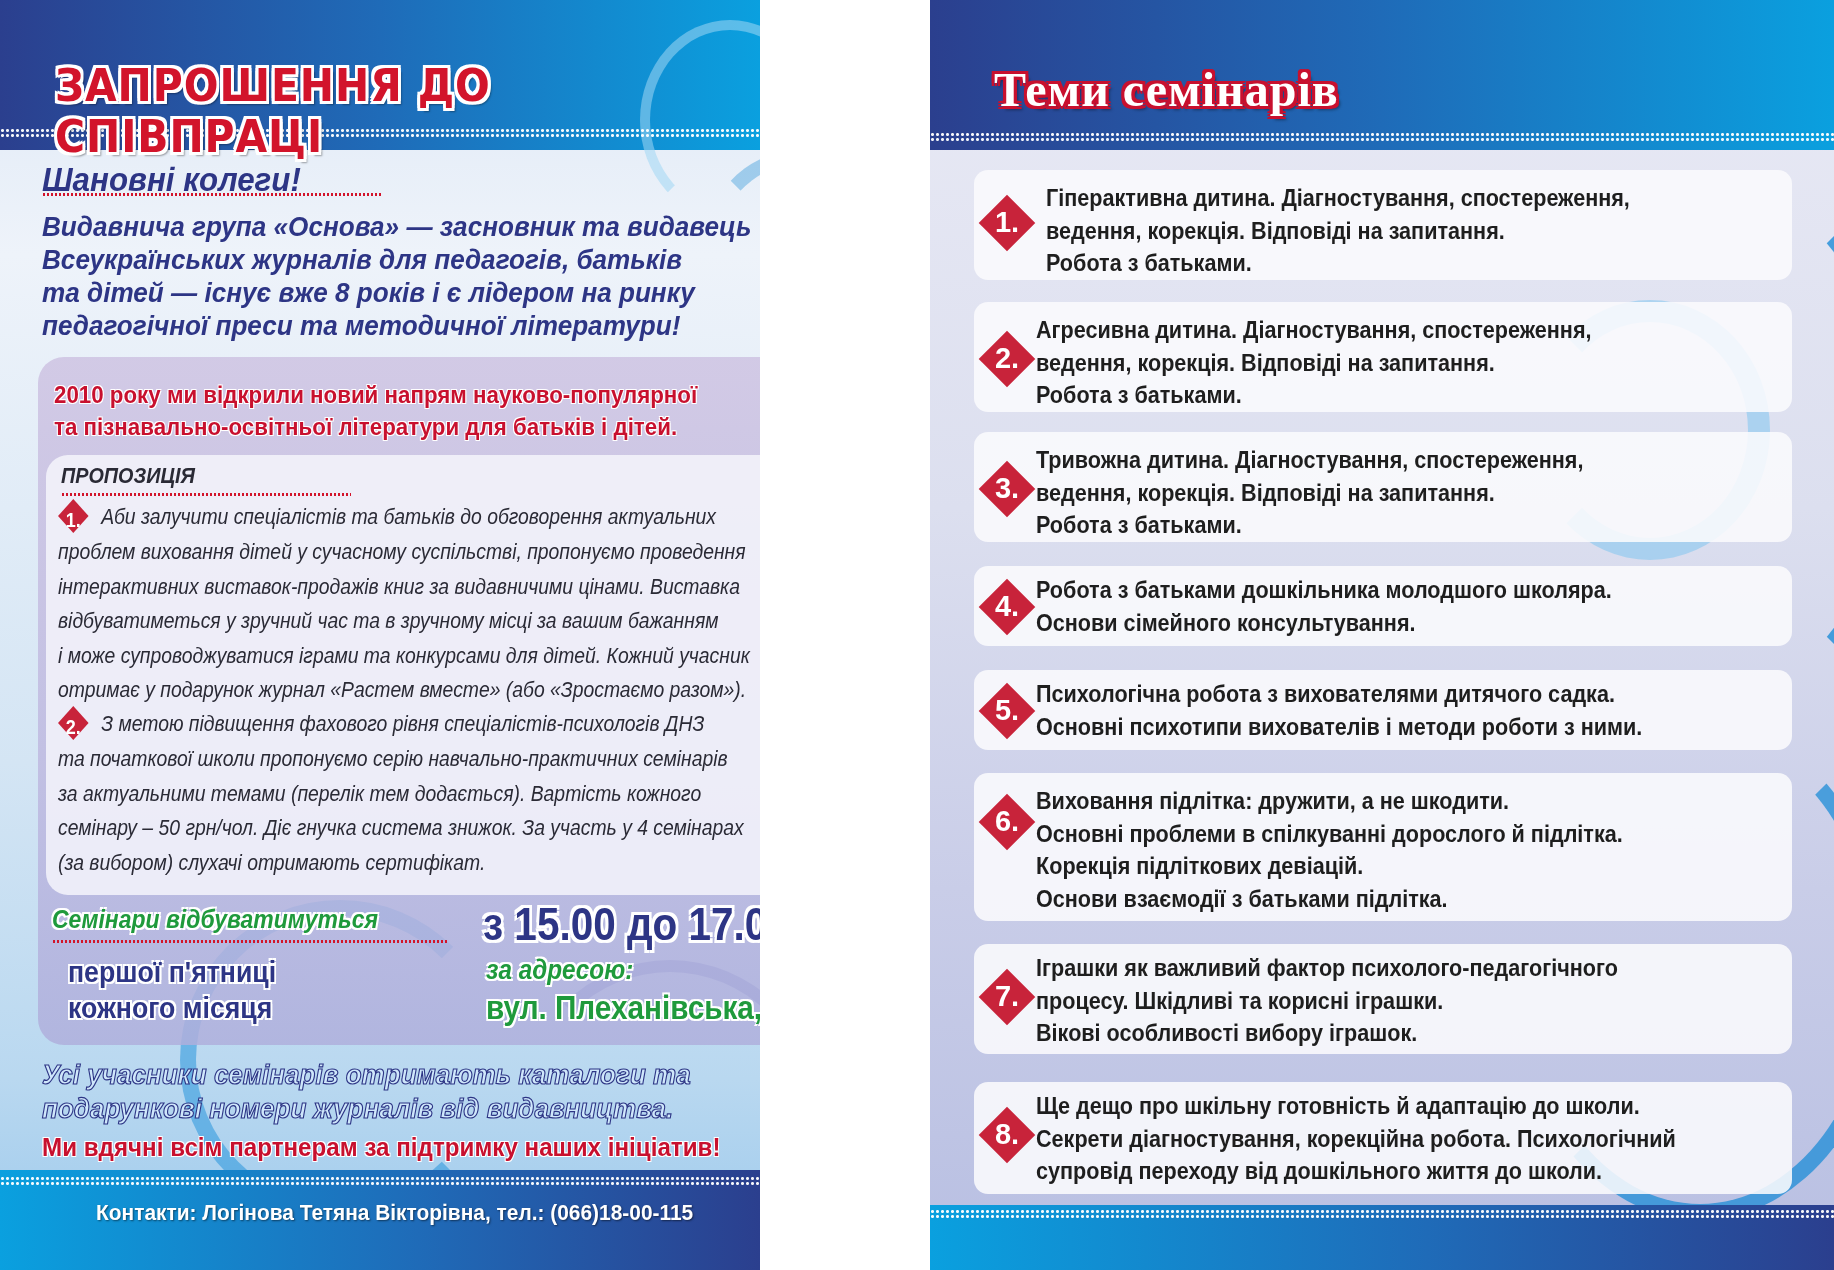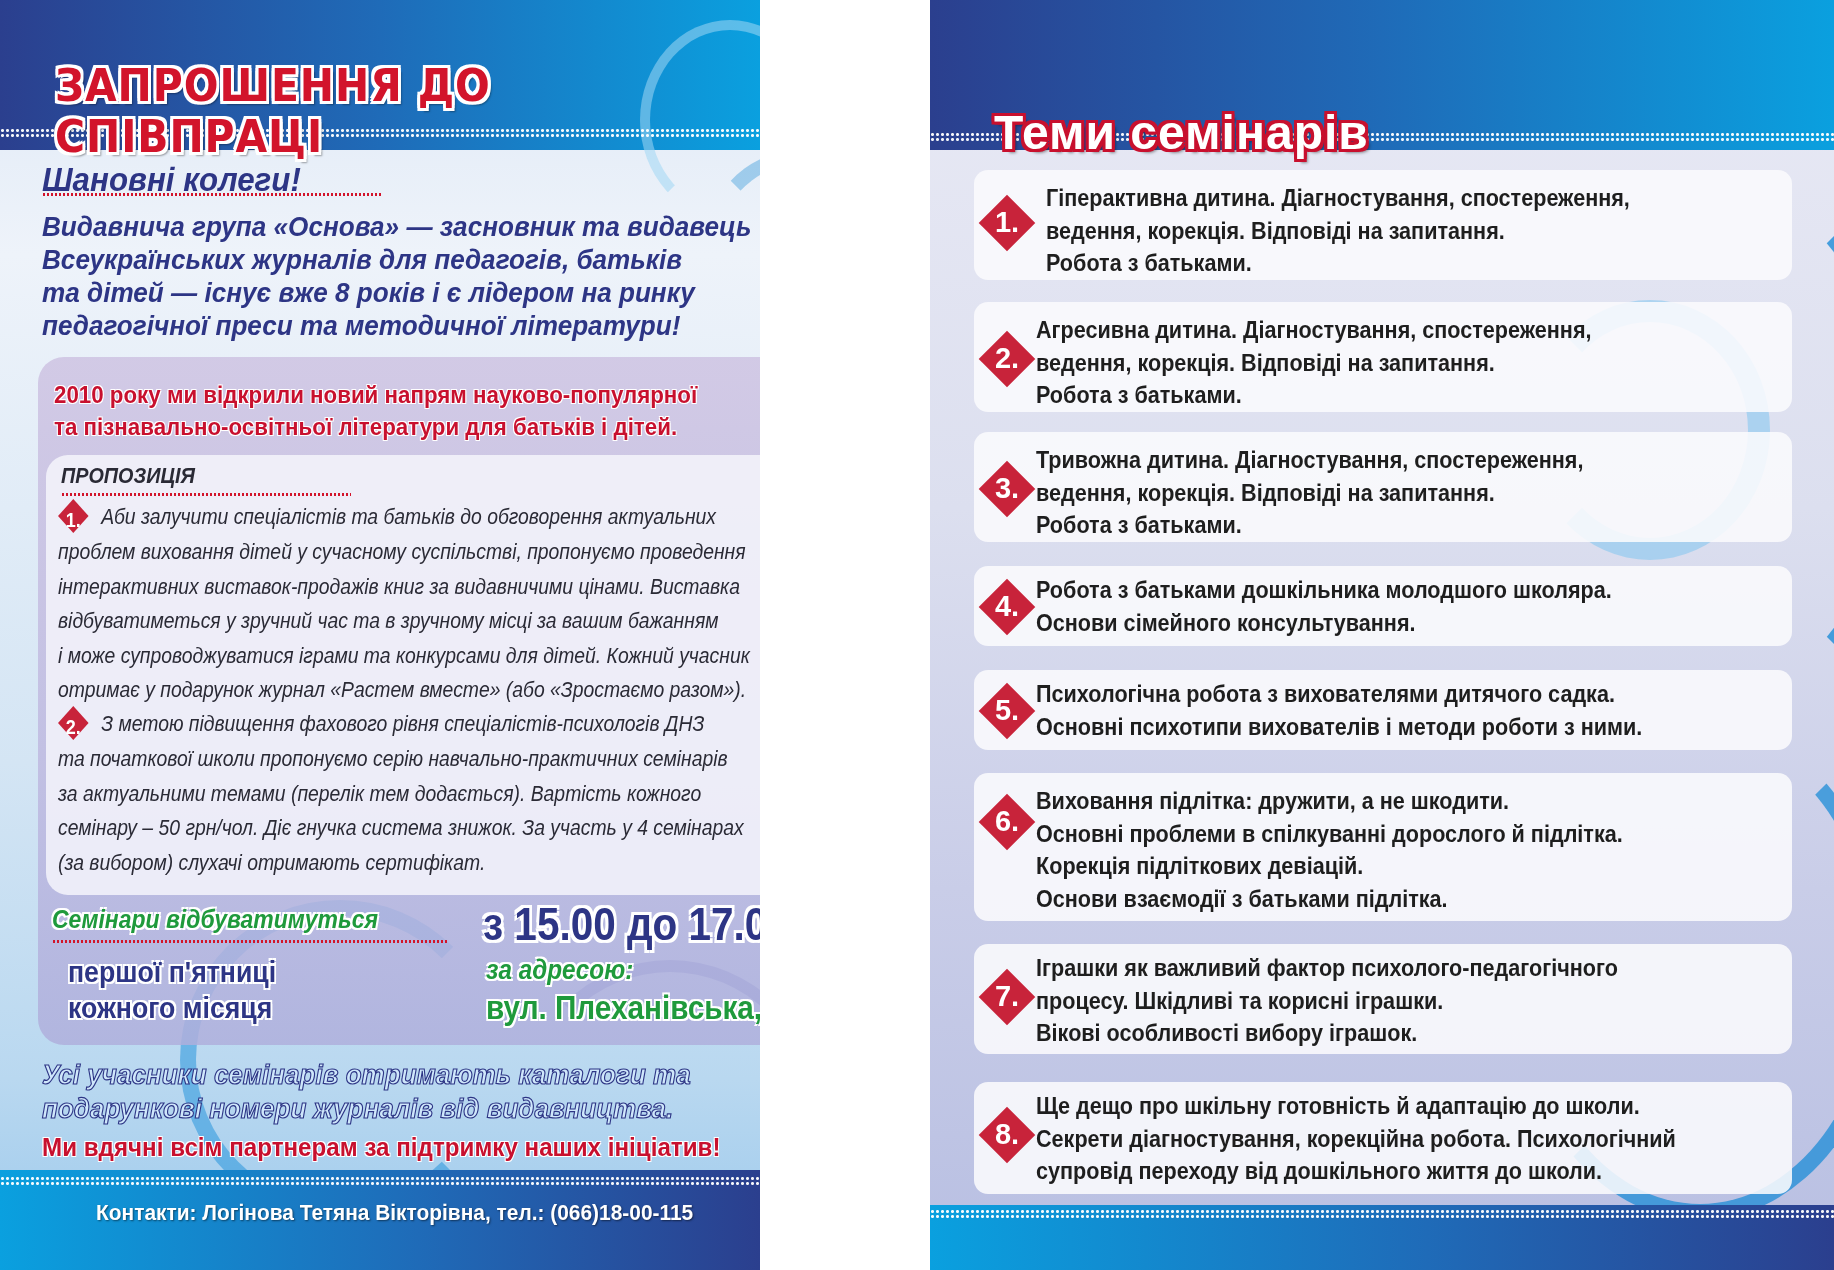--- a/index.html
+++ b/index.html
@@ -19,23 +19,23 @@
     background-size: 5px 5px; opacity: .95; }
   .header-band .dots-row { top: 128px; }
 
   .swirl { position: absolute; border-radius: 50%; border-style: solid; pointer-events: none; }
 
   .big-title { position: absolute; font-family: "DejaVu Sans", sans-serif; font-weight: 900;
     color: #d2142b; letter-spacing: 1px;
     text-shadow: -3px -3px 0 #fff, 3px -3px 0 #fff, -3px 3px 0 #fff, 3px 3px 0 #fff,
                  0 -3px 0 #fff, 0 3px 0 #fff, -3px 0 0 #fff, 3px 0 0 #fff, 4px 4px 2px rgba(0,0,0,.35); }
   #left-title { left: 55px; top: 60px; font-size: 44px; transform: scaleX(0.93); transform-origin: left; }
-  #right-title { left: 64px; top: 62px; font-size: 48px; color: #ffffff; font-family: Liberation Sans, sans-serif;
+  #right-title { left: 64px; top: 62px; font-size: 48px; color: #ffffff; font-family: Liberation Serif, serif;
     text-shadow: -3px -3px 0 #c8102e, 3px -3px 0 #c8102e, -3px 3px 0 #c8102e, 3px 3px 0 #c8102e,
-                 0 -3px 0 #c8102e, 0 3px 0 #c8102e, -3px 0 0 #c8102e, 3px 0 0 #c8102e, 4px 4px 3px rgba(0,0,0,.4); margin-top: 43px; }
+                 0 -3px 0 #c8102e, 0 3px 0 #c8102e, -3px 0 0 #c8102e, 3px 0 0 #c8102e, 4px 4px 3px rgba(0,0,0,.4); }
 
   .greeting { position: absolute; left: 42px; top: 160px; font-size: 34px; font-style: italic;
     font-weight: bold; color: #2d3585; transform: scaleX(0.92); transform-origin: left; }
   .red-dotted { position: absolute; height: 3px;
     background-image: radial-gradient(circle, #d2142b 1.2px, transparent 1.5px); background-size: 4px 3px; }
   #greeting-underline { left: 42px; top: 193px; width: 340px; }
 
   .intro { position: absolute; left: 42px; top: 210px; width: 860px; font-size: 27.5px; font-style: italic;
     font-weight: bold; color: #2d3585; line-height: 33px; transform: scaleX(0.95); transform-origin: left; }
   .intro div { white-space: nowrap; }

